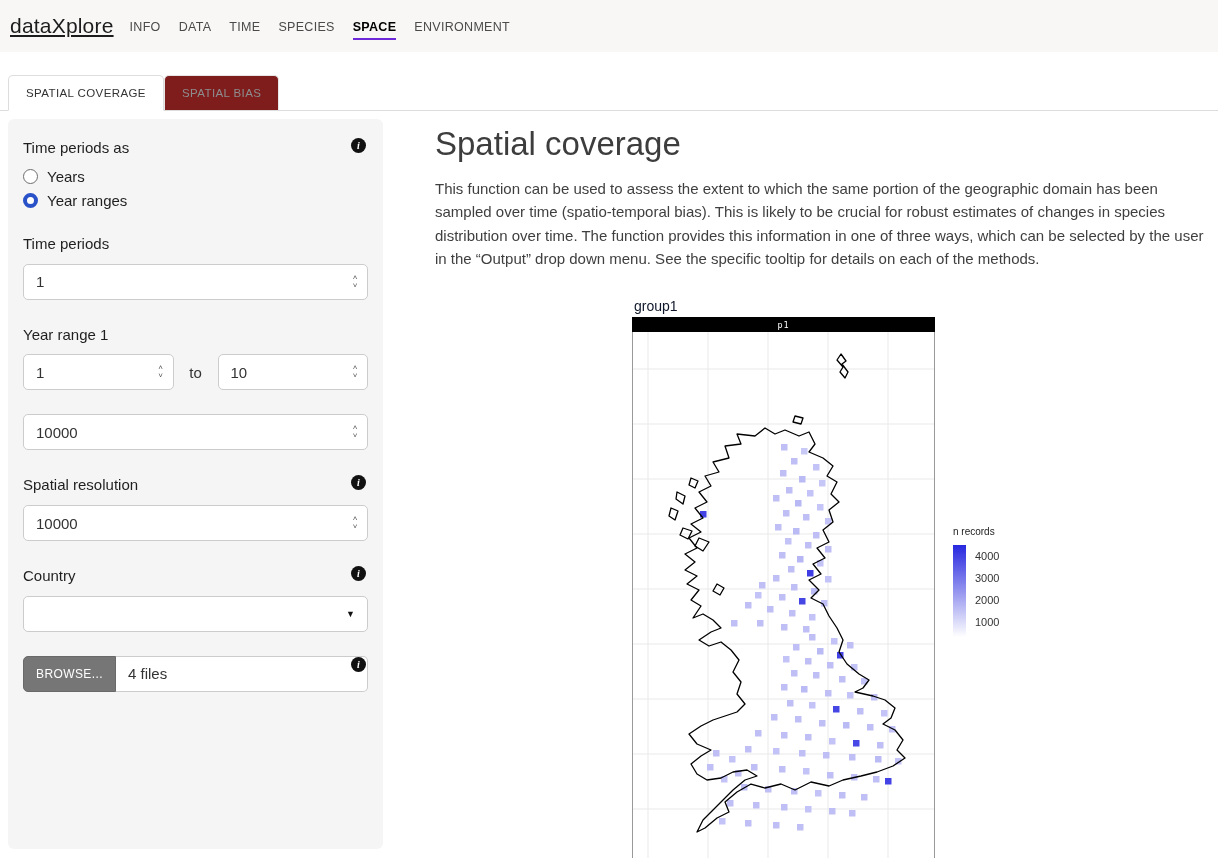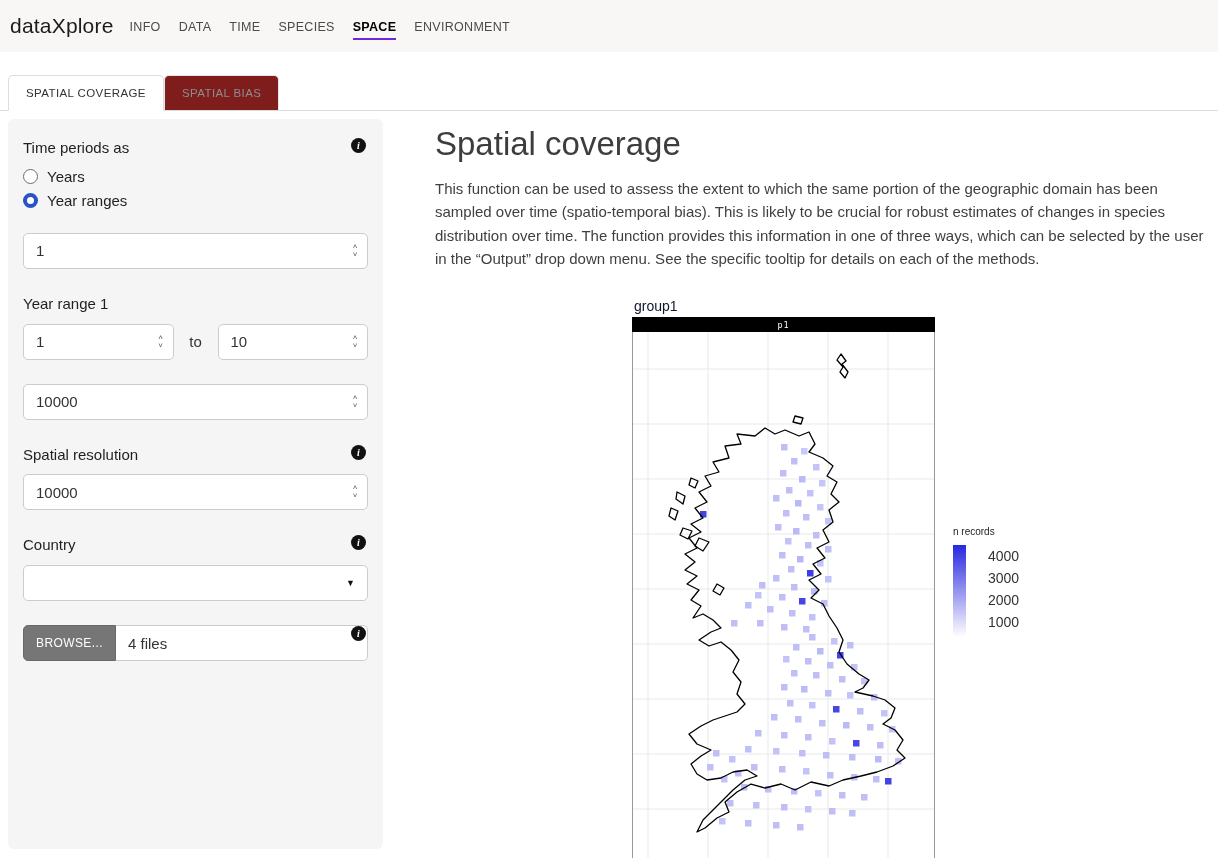--- a/index.html
+++ b/index.html
@@ -4,21 +4,21 @@
 <style>
   :root{
     --accent:#2a52c8;
     --progress:#2c5d87;
   }
   *{box-sizing:border-box;margin:0;padding:0;}
   html,body{width:1218px;height:858px;overflow:hidden;background:#fff;
     font-family:"Liberation Sans","DejaVu Sans",sans-serif;color:#333;}
   
   .navbar{height:52px;background:#f8f7f6;display:flex;align-items:center;padding:0 10px;}
-  .brand{font-size:21px;color:#1c1c1c;margin-right:16px;letter-spacing:.2px;}
+  .brand{font-size:21px;color:#1c1c1c;margin-right:16px;letter-spacing:.2px;text-decoration:underline;}
   .nav-items{display:flex;align-items:center;gap:18px;margin-top:2px;}
   .nav-item{font-size:12.5px;color:#4a4a4a;letter-spacing:.3px;cursor:pointer;
     padding:6px 0 4px 0;border-bottom:2px solid transparent;}
   .nav-item.active{color:#000;font-weight:700;border-bottom:2px solid #6d28d9;}
   
   .tabbar{margin-top:23px;padding-left:8px;border-bottom:1px solid #ddd;display:flex;align-items:flex-end;}
   .tab{font-size:11.5px;letter-spacing:.4px;padding:11px 17px;border-radius:5px 5px 0 0;cursor:pointer;}
   .tab.active{background:#fff;color:#333;border:1px solid #ddd;border-bottom:1px solid #fff;margin-bottom:-1px;}
   .tab.inactive{background:#7f1d1d;color:#8d8d8d;border:1px solid #e6e6e6;border-bottom:none;margin-bottom:0;}
   
@@ -64,21 +64,21 @@
   .plot{width:303px;}
   .plot-group-label{font-size:14px;color:#0f172a;margin-bottom:3px;padding-left:2px;}
   .plot-strip{height:15px;background:#000;color:#fff;display:flex;align-items:center;justify-content:center;
     font-family:"DejaVu Sans Mono",monospace;font-size:8.5px;letter-spacing:1px;}
   .plot-panel{border:1px solid #999;border-top:none;background:#fff;height:550px;overflow:hidden;}
   .legend{margin-top:228px;width:60px;}
   .legend-title{font-size:10px;color:#222;margin-bottom:8px;}
   .legend-body{display:flex;gap:5px;}
   .legend-gradient{width:13px;height:92px;}
   .legend-ticks{position:relative;width:40px;height:92px;}
-  .legend-tick{position:absolute;left:17px;font-size:14px;color:#333;line-height:10px;}
+  .legend-tick{position:absolute;left:4px;font-size:11px;color:#333;line-height:10px;}
 </style>
 </head>
 <body>
 
 <div class="navbar">
   <div class="brand">dataXplore</div>
   <div class="nav-items">
     <div class="nav-item">INFO</div>
     <div class="nav-item">DATA</div>
     <div class="nav-item">TIME</div>
@@ -106,20 +106,23 @@
         <span class="radio-dot"></span>
         <span class="radio-lbl">Years</span>
       </div>
       <div class="radio-row checked">
         <span class="radio-dot"></span>
         <span class="radio-lbl">Year ranges</span>
       </div>
     </div>
 
     <div class="group">
+      <div class="lbl-row">
+        <span class="lbl">Time periods</span>
+      </div>
       <div class="tinput">
         <input value="1" style="">
         <span class="spinner">
             <span>˄</span>
             <span>˅</span>
           </span>
       </div>
     </div>
 
     <div class="group">

